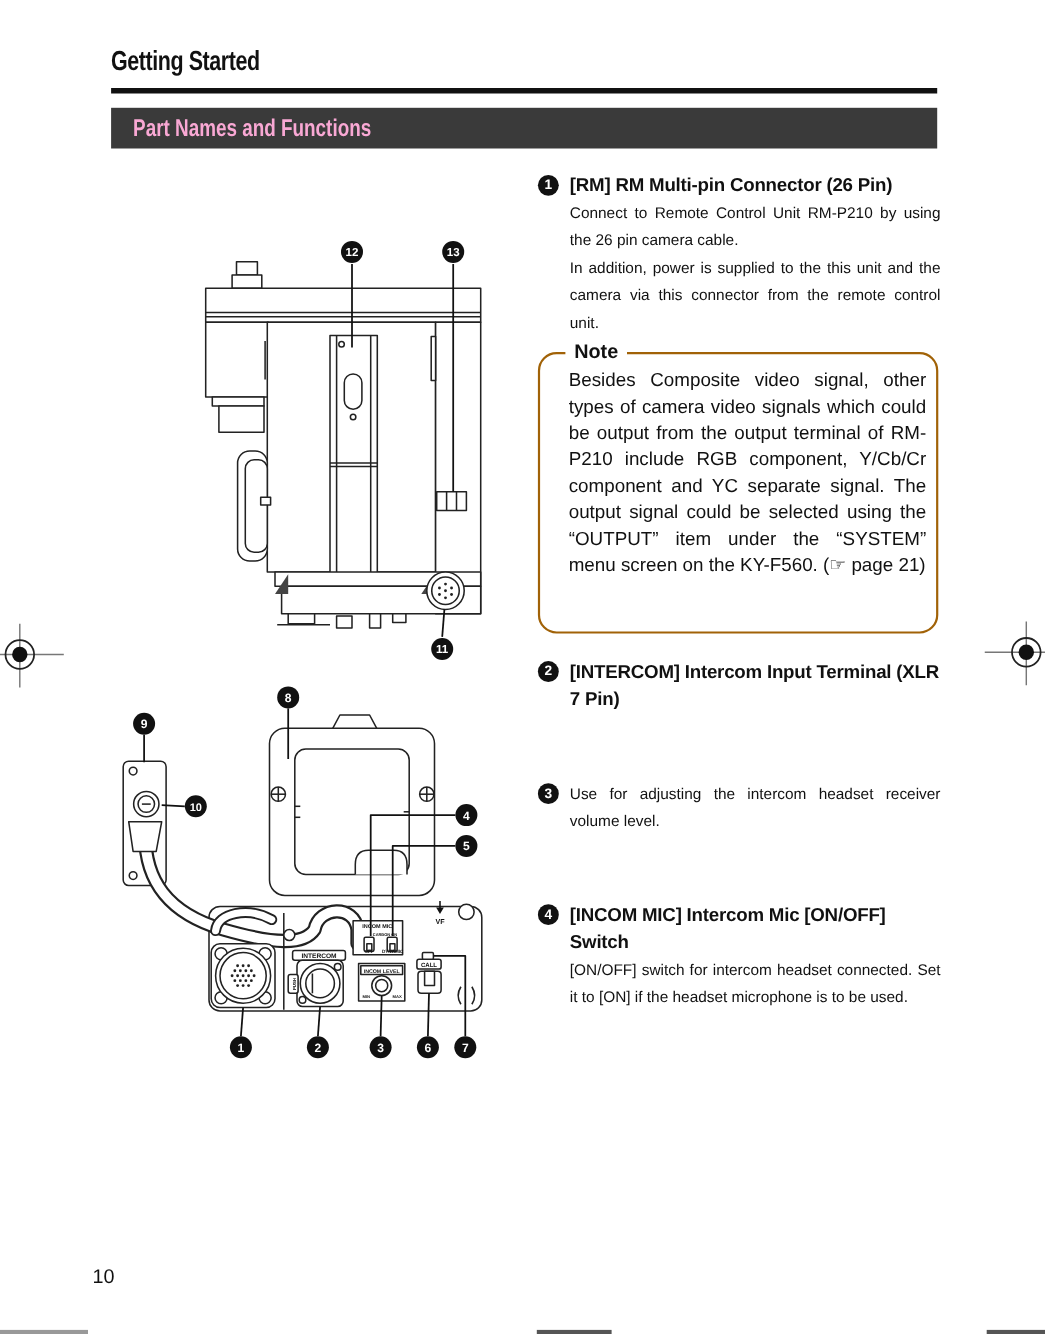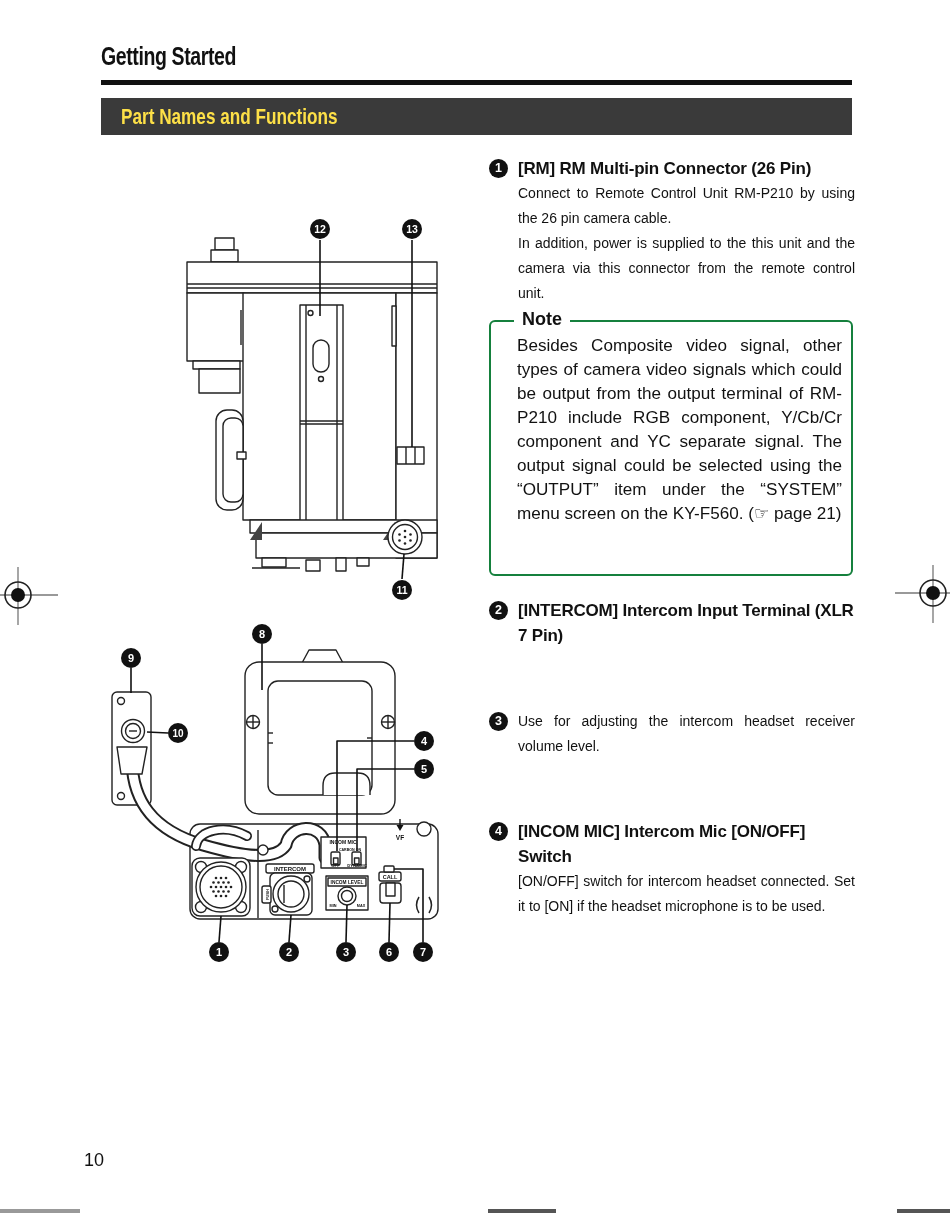--- a/index.html
+++ b/index.html
@@ -8,38 +8,38 @@
     font-family:"Liberation Sans", sans-serif; color:#111; overflow:hidden;
   }
   .doc-title {
     position:absolute; left:101px; top:42px; font-size:25px; font-weight:bold;
     letter-spacing:-0.5px; transform:scaleX(0.78); transform-origin:left center;
     white-space:nowrap;
   }
   .title-rule { position:absolute; left:101px; top:80px; width:751px; height:5px; background:#111; }
   .banner {
     position:absolute; left:101px; top:98px; width:751px; height:37px;
-    background:#3a3a3a; color:#fde047; box-sizing:border-box;
+    background:#3a3a3a; color:#f9a8d4; box-sizing:border-box;
   }
   .banner-text {
     position:absolute; left:20px; top:0; line-height:37px; font-size:22px; font-weight:bold;
     transform:scaleX(0.78); transform-origin:left center; white-space:nowrap;
   }
   .item { position:absolute; left:489px; width:366px; display:flex; }
   .badge {
     flex:0 0 19px; width:19px; height:19px; border-radius:50%; background:#111;
     color:#fff; font-size:12.5px; font-weight:bold; text-align:center; line-height:19px;
     margin-top:3px;
   }
   .item-content { margin-left:10px; width:337px; }
   .item-heading { font-weight:bold; font-size:17px; line-height:25px; letter-spacing:-0.2px; }
   .item-body { font-size:14px; line-height:25px; text-align:justify; white-space:pre-line; }
   .note-box {
     position:absolute; left:489px; top:320px; width:364px; height:256px;
-    border:2px solid #15803d; border-radius:6px; box-sizing:border-box; overflow:hidden;
+    border:2px solid #a16207; border-radius:17px; box-sizing:border-box; overflow:hidden;
   }
   .note-label {
     position:absolute; left:514px; top:309px; background:#fff; padding:0 8px;
     font-size:18px; font-weight:bold; z-index:2;
   }
   .note-body {
     padding:12px 9px 0 26px; font-size:17.1px; line-height:24px; text-align:justify;
   }
   .pageno { position:absolute; left:84px; top:1150px; font-size:18px; }
   .edge-mark { position:absolute; }

